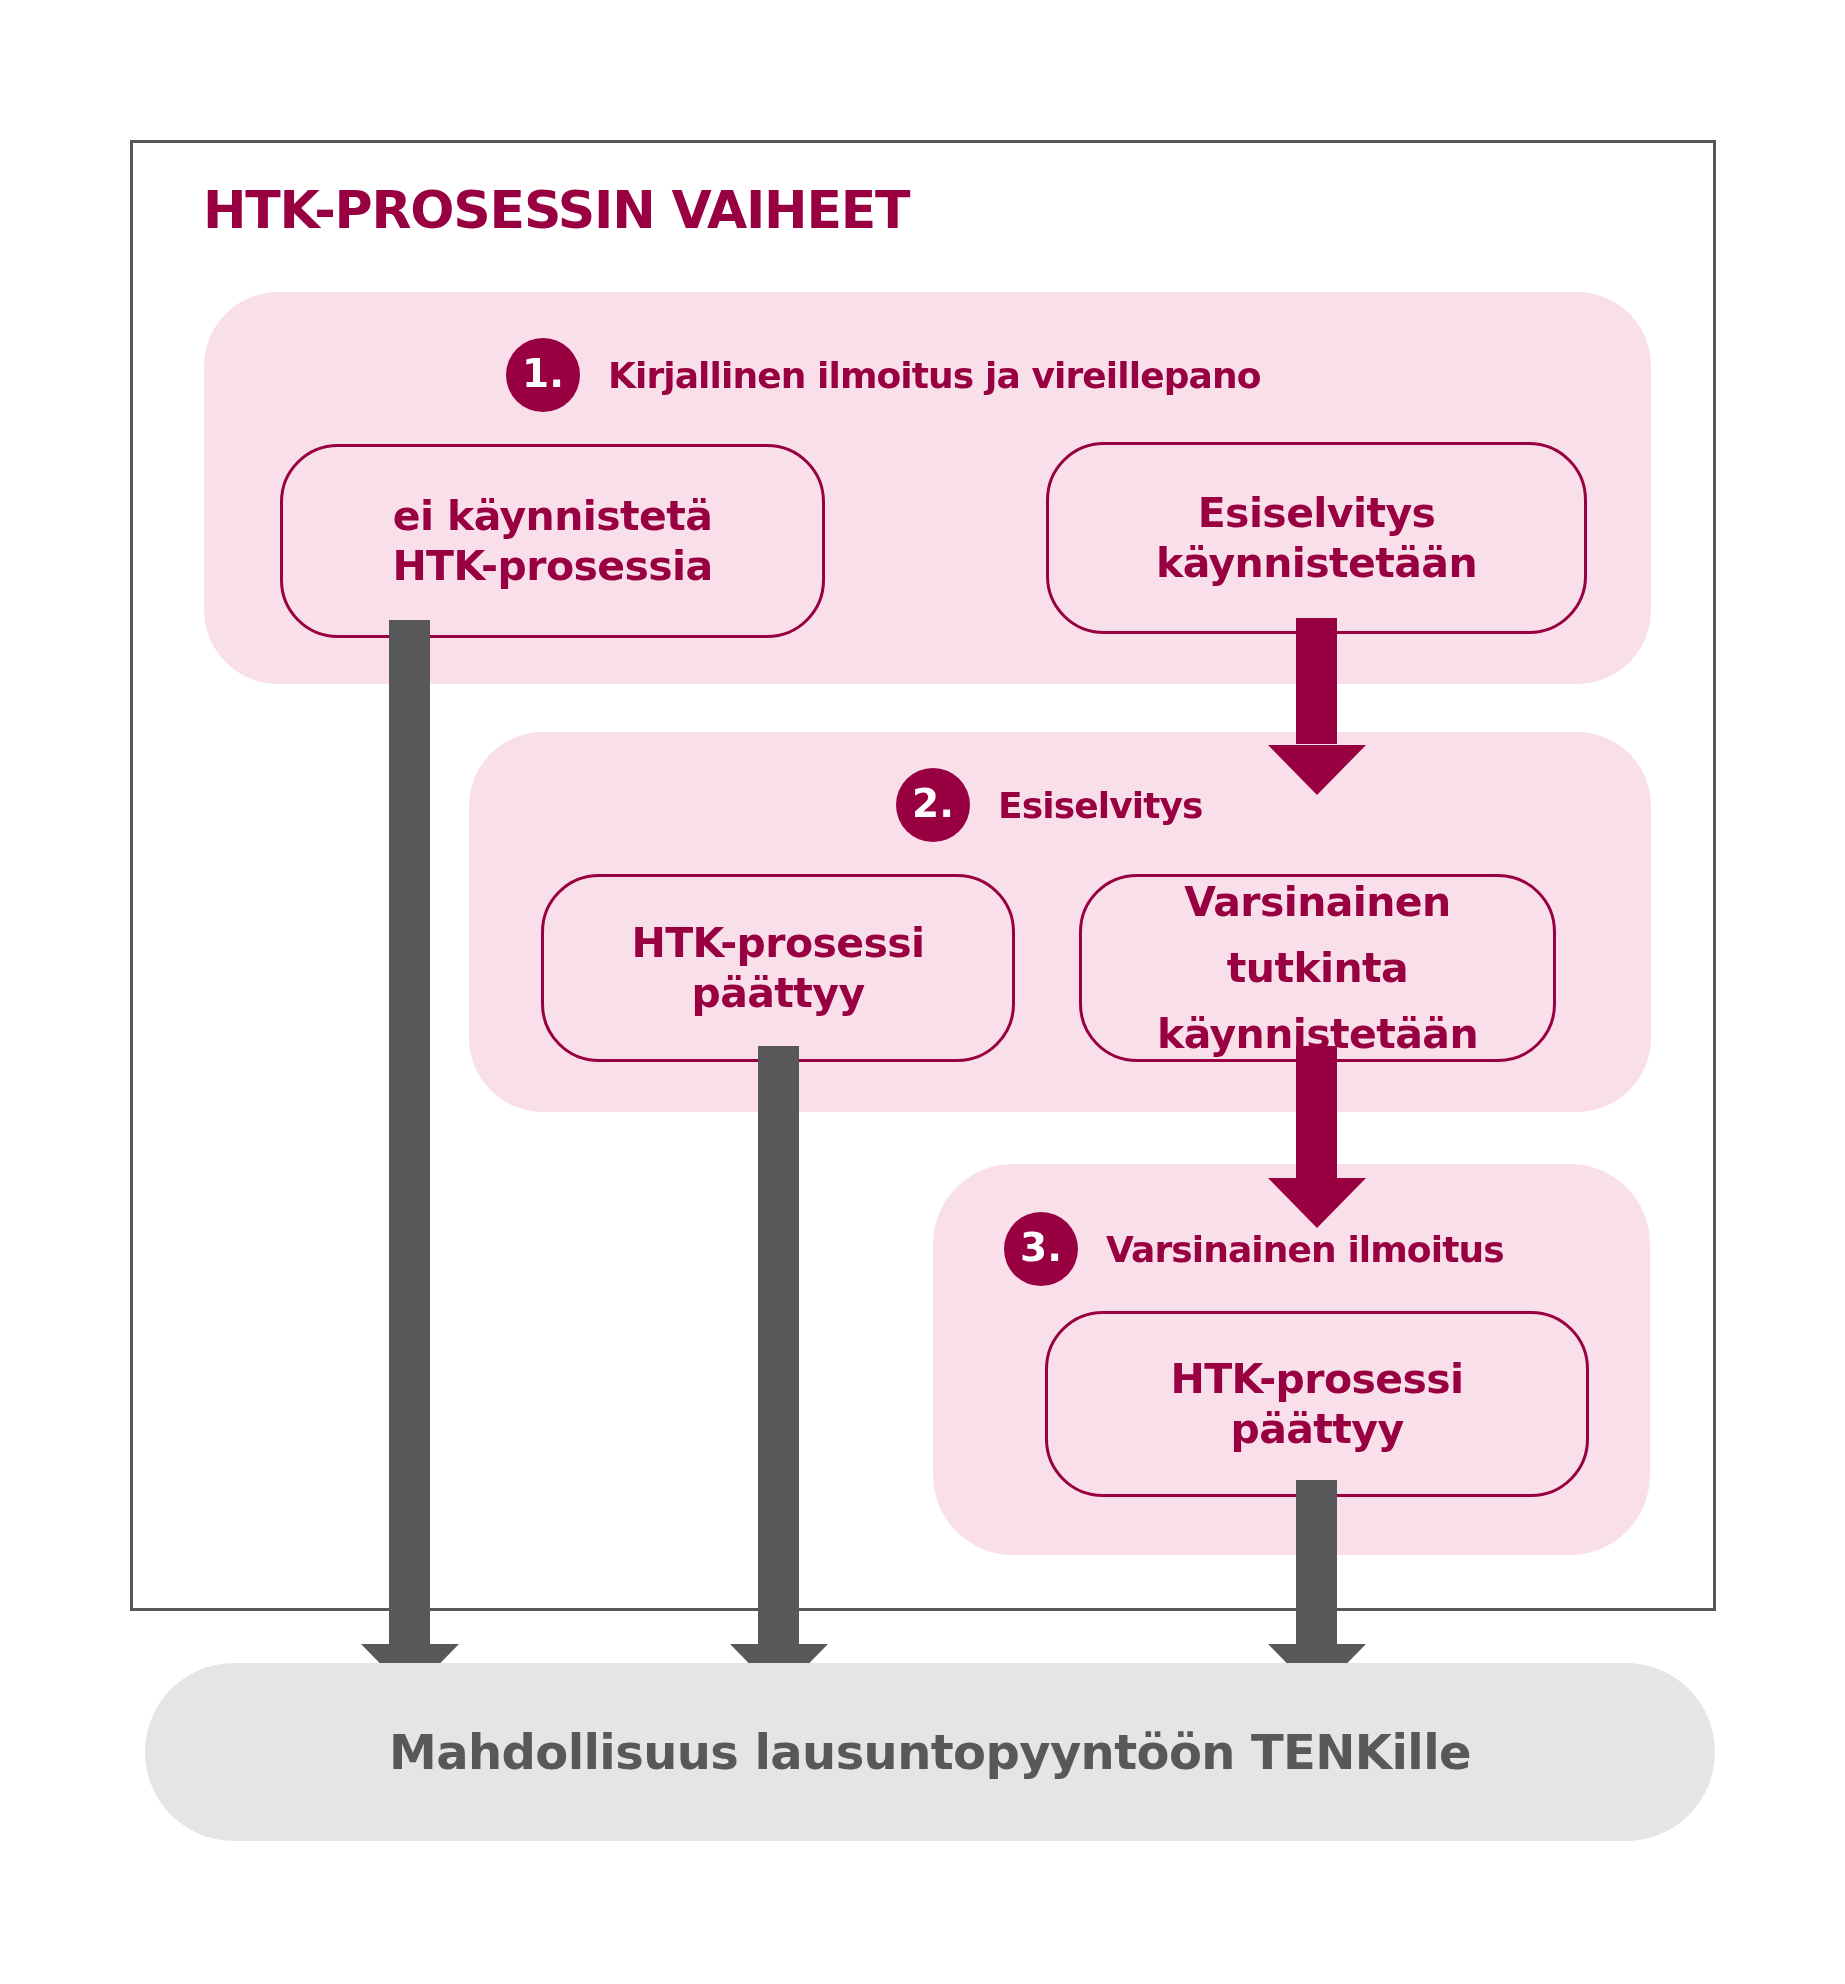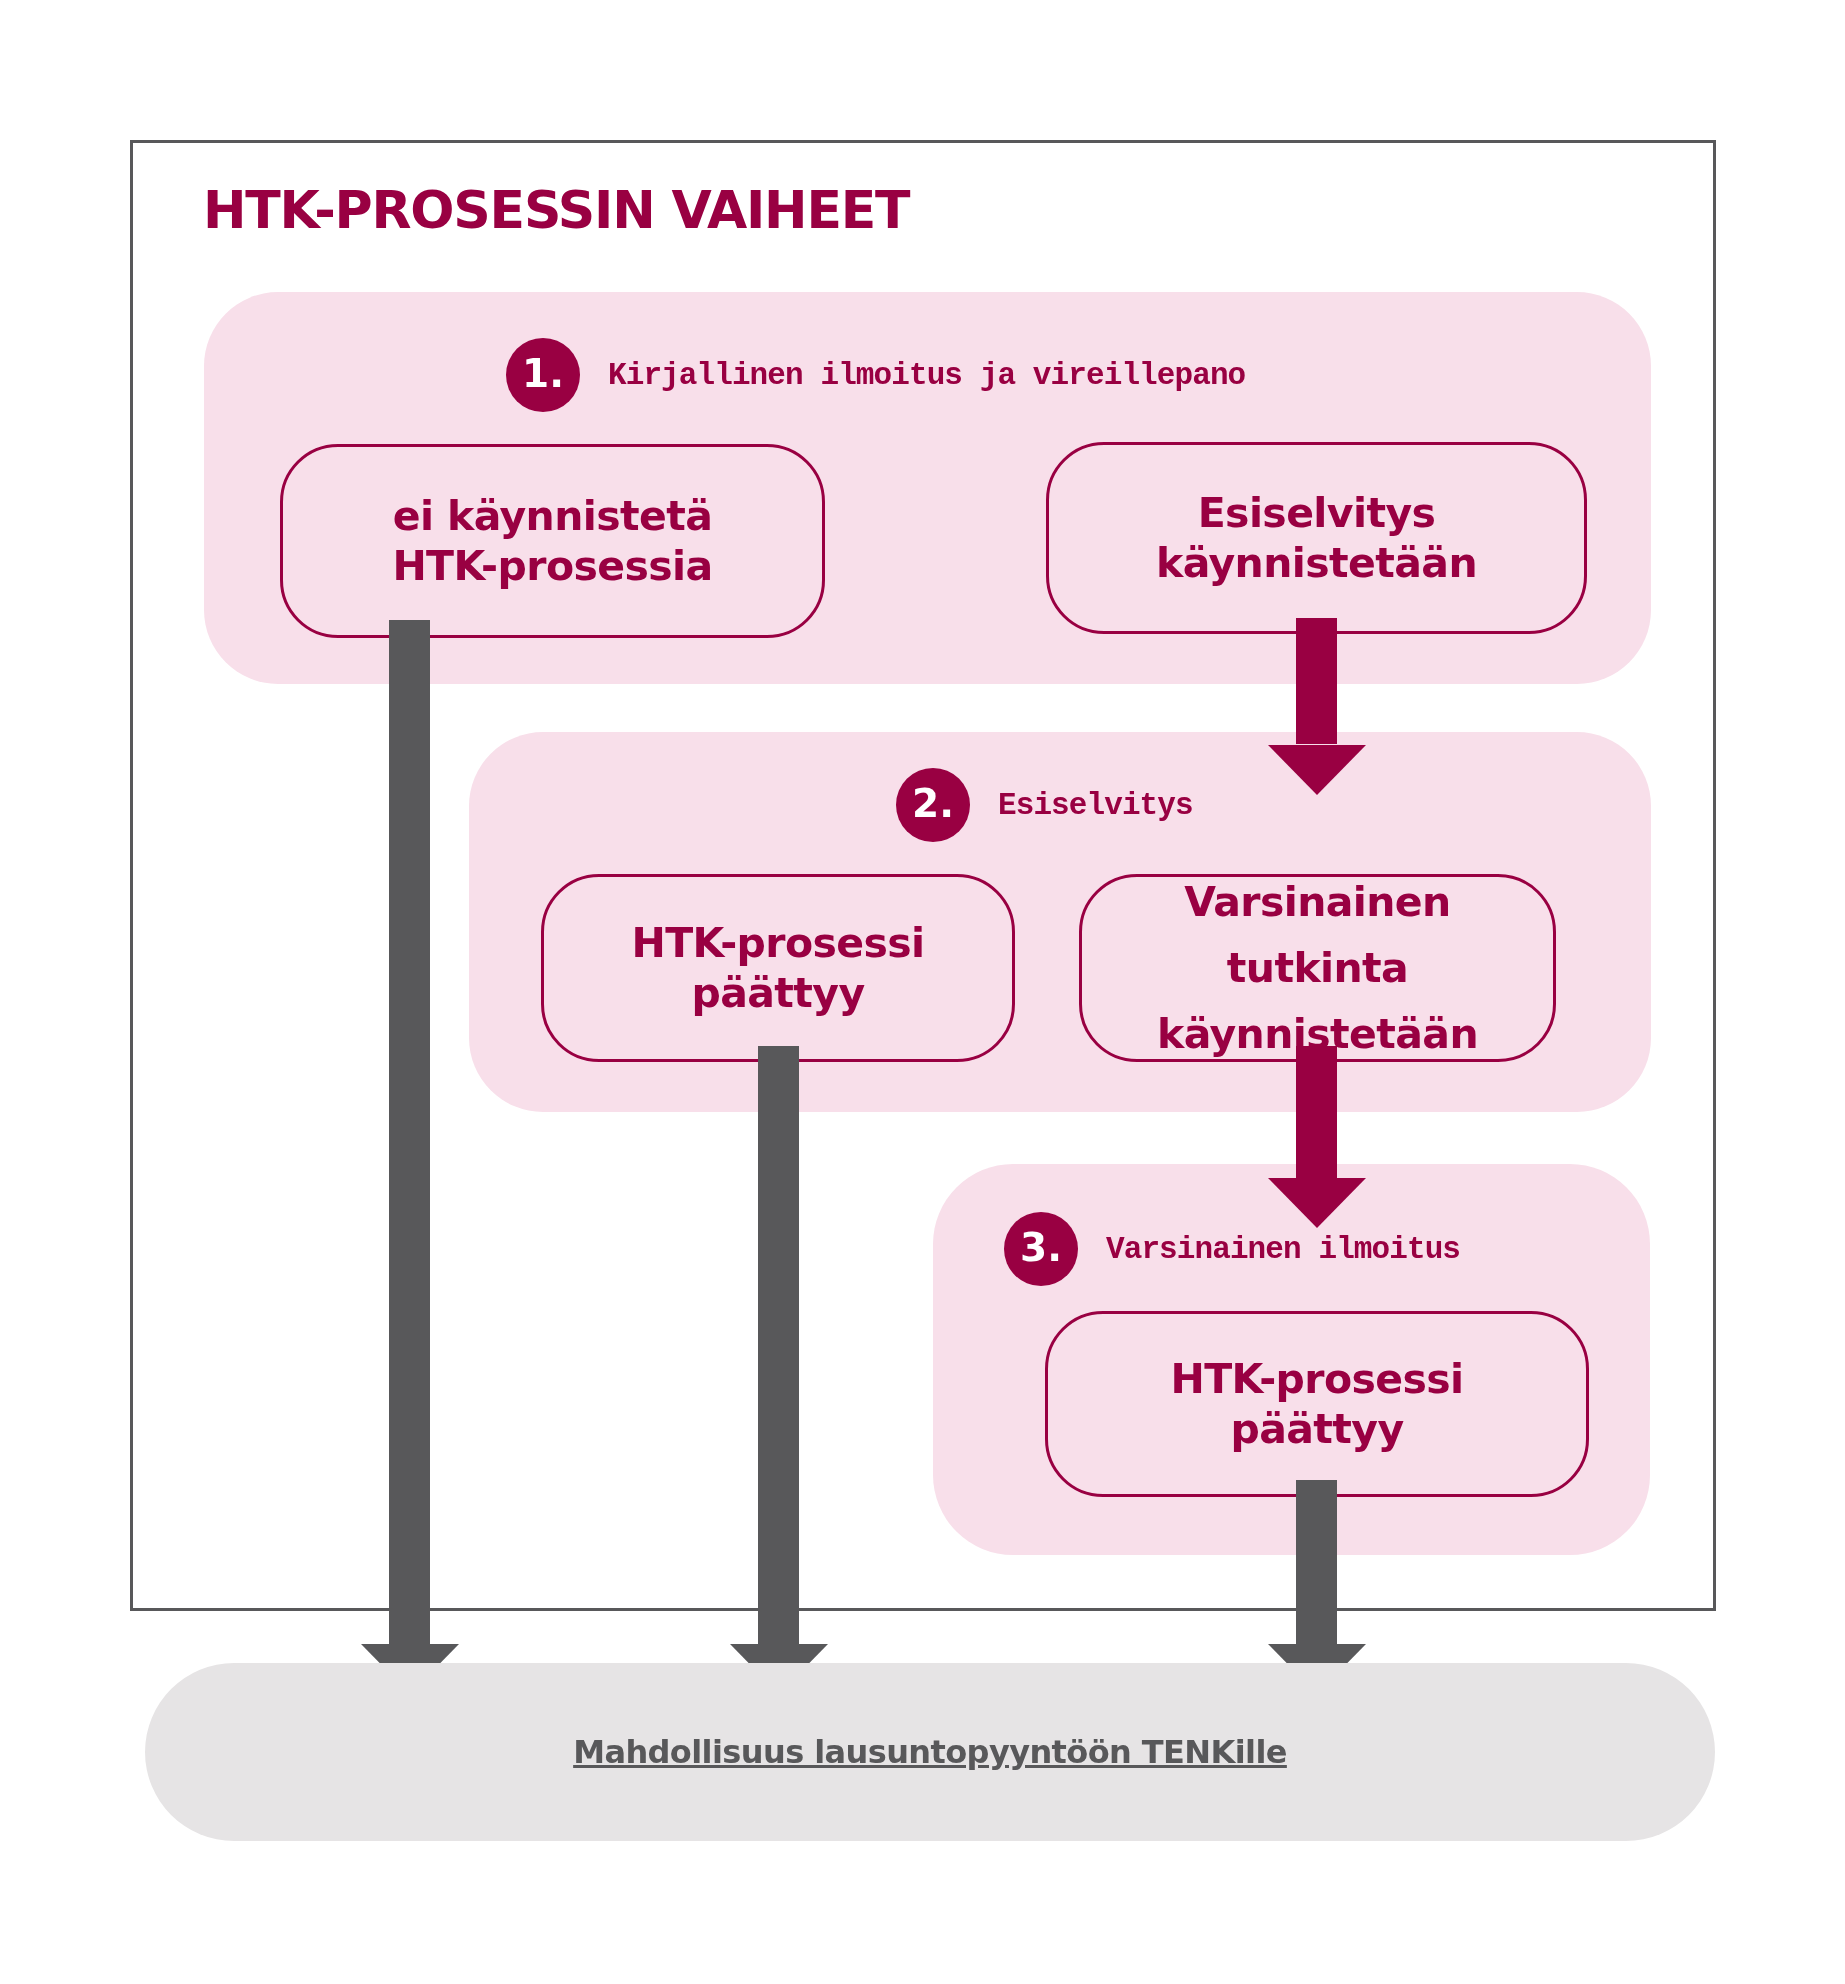--- a/index.html
+++ b/index.html
@@ -32,21 +32,21 @@
   .panel-3{left:933px;top:1164px;width:717px;height:391px;border-radius:80px;}
   .sec-header{
     position:absolute;display:flex;align-items:center;height:74px;gap:28px;
   }
   .badge{
     width:74px;height:74px;border-radius:50%;background:var(--maroon);
     color:#fff;font-size:39px;display:flex;align-items:center;justify-content:center;
     flex:0 0 auto;padding-bottom:3.7px;box-sizing:border-box;
   }
   .sec-label{
-    color:var(--maroon);font-size:31px;letter-spacing:-0.9px;white-space:nowrap;font-family:Liberation Mono, monospace;
+    color:var(--maroon);font-size:36px;letter-spacing:-0.9px;white-space:nowrap;
   }
   .hdr-1{left:506px;top:338px;}
   .hdr-2{left:896px;top:768px;}
   .hdr-3{left:1004px;top:1212px;}
   .box{
     position:absolute;border:3.1px solid var(--maroon);border-radius:58px;
     box-sizing:border-box;display:flex;flex-direction:column;justify-content:center;
     align-items:center;text-align:center;color:var(--maroon);
     font-size:41px;line-height:1.22;letter-spacing:-0.6px;background:transparent;
   }
@@ -77,21 +77,21 @@
   .g2-shaft{left:758px;top:1046px;height:598px;}
   .g2-head {left:730px;top:1644px;}
   .g3-shaft{left:1296px;top:1480px;height:164px;}
   .g3-head {left:1268px;top:1644px;}
   .outcome{
     position:absolute;left:145px;top:1663px;width:1570px;height:178px;
     background:var(--gray-light);border-radius:89px;
     display:flex;align-items:center;justify-content:center;
   }
   .outcome-label{
-    color:var(--gray-dark);font-size:32px;letter-spacing:-0.6px;white-space:nowrap;text-decoration:underline;
+    color:var(--gray-dark);font-size:48px;letter-spacing:-0.6px;white-space:nowrap;
   }
 </style>
 </head>
 <body>
 
 <div class="canvas">
 
   <div class="frame"></div>
 
   <div class="title">HTK-PROSESSIN VAIHEET</div>

